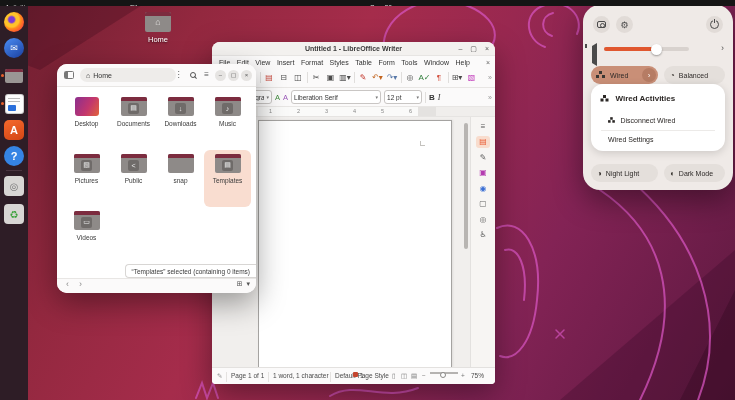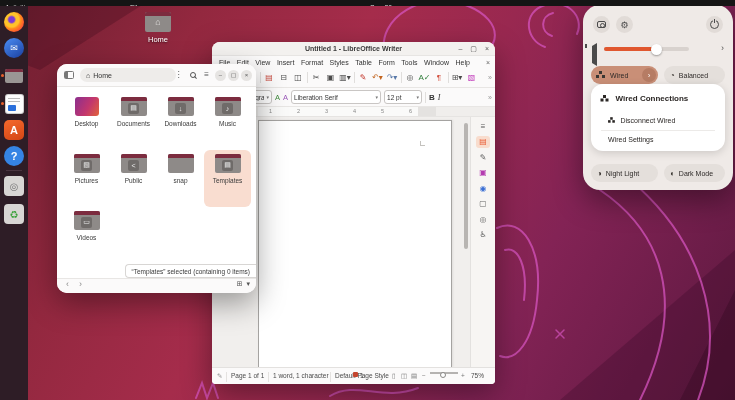--- a/index.html
+++ b/index.html
@@ -429,21 +429,21 @@
     <span class="chevcircle">›</span>
   </div>
   <div class="pill inactive" style="left:81px;top:61px;width:61px;">
     <span class="picon">◔</span>
     <span>Balanced</span>
   </div>
 
   <div class="card">
     <div class="hrow">
       <span class="net2"></span>
-      <span>Wired Connections</span>
+      <span>Wired Activities</span>
     </div>
     <div class="irow">
       <span class="net2" style="transform:scale(.85);"></span>
       <span>Disconnect Wired</span>
     </div>
     <div class="divider"></div>
     <div class="frow">Wired Settings</div>
   </div>
 
   <div class="pill inactive" style="left:8px;top:159px;width:67px;">

